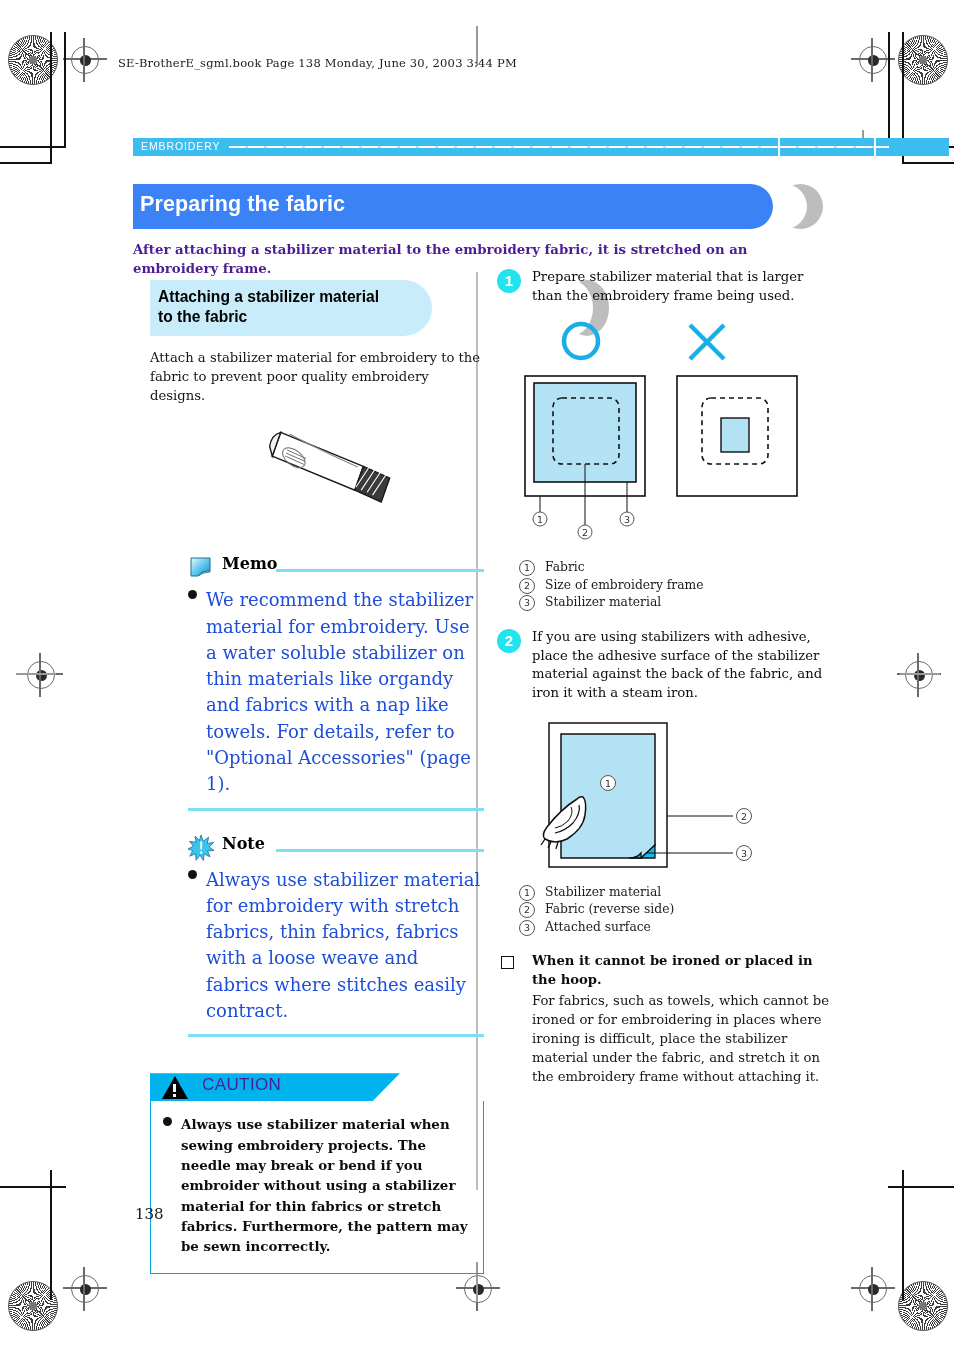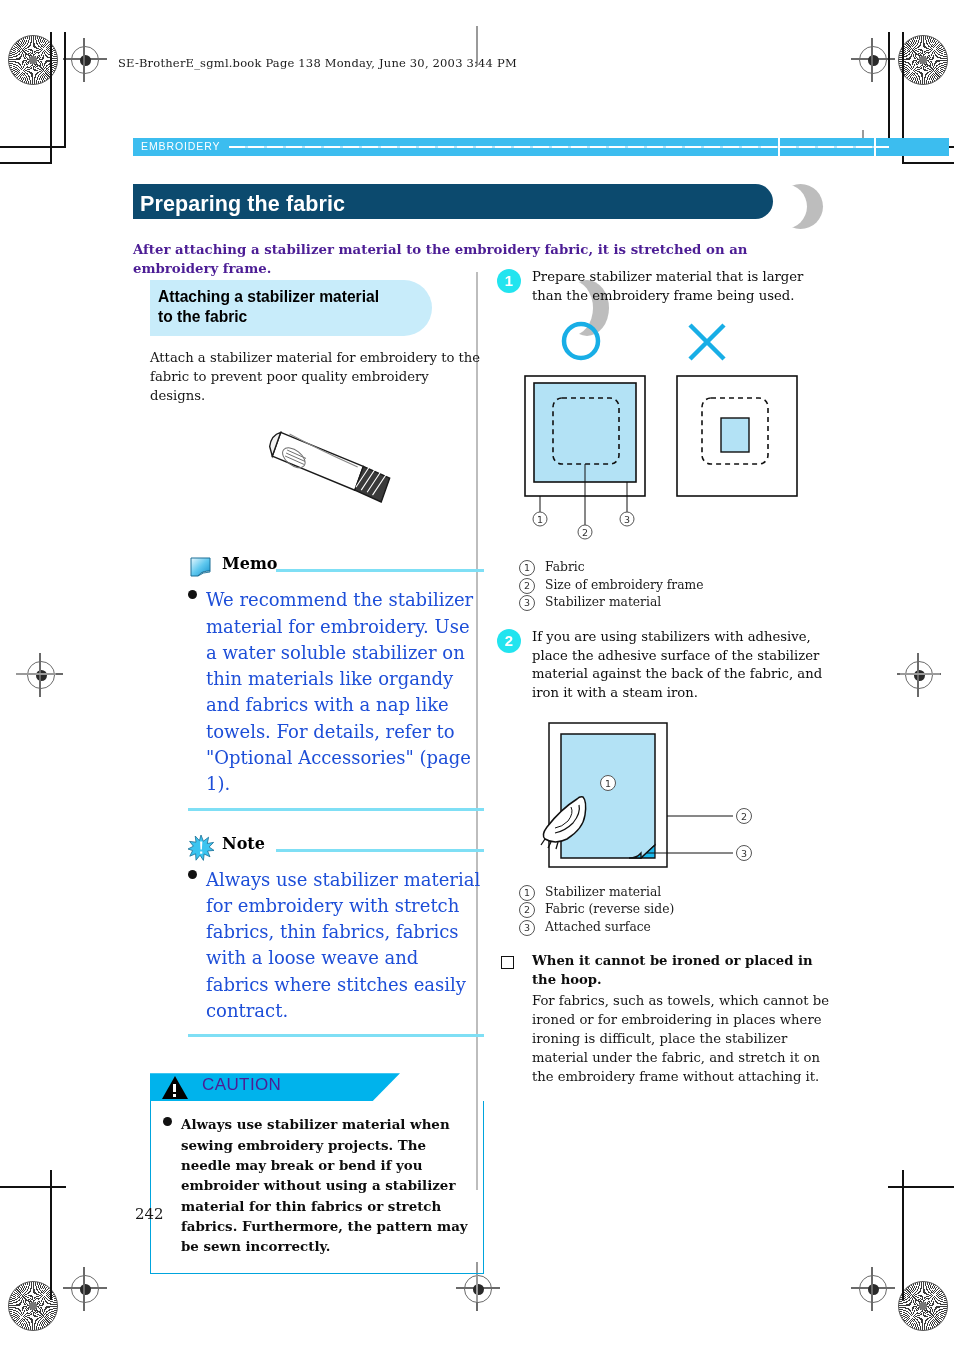--- a/index.html
+++ b/index.html
@@ -35,22 +35,22 @@
   
   .embbar{position:absolute;left:133px;top:138px;width:816px;height:18px;
     background:#3cbdef;}
   .embbar .lbl{position:absolute;left:8px;top:2px;font-size:10.5px;color:#ffffff;
     letter-spacing:.9px;font-family:"Liberation Sans", sans-serif;}
   .embbar .rule{position:absolute;left:96px;top:8px;right:60px;height:2px;
     background:repeating-linear-gradient(to right,#ffffff 0 16px,#b6e4f8 16px 19px);}
   .embbar .sep{position:absolute;top:0;width:1.5px;height:18px;background:#ffffff;}
 
   
-  .titlebar{position:absolute;left:133px;top:184px;width:640px;height:35px;
-    background:#0c4a6e;border-radius:0 23px 23px 0;}
+  .titlebar{position:absolute;left:133px;top:184px;width:640px;height:45px;
+    background:#3b82f6;border-radius:0 23px 23px 0;}
   .titlebar .t{position:absolute;left:7px;top:8px;font-size:21.5px;font-weight:bold;
     color:#ffffff;font-family:"Liberation Sans", sans-serif;letter-spacing:.1px;}
   .title-cres{position:absolute;left:778px;top:184px;width:45px;height:45px;
     border-radius:50%;background:#bdbdbd;}
   .title-cres-cut{position:absolute;left:762px;top:184px;width:45px;height:45px;
     border-radius:50%;background:#ffffff;}
 
   .lead{position:absolute;left:133px;top:240px;width:690px;font-size:13.3px;
     color:#4c1d95;line-height:1.45;font-weight:bold;}
 
@@ -404,15 +404,15 @@
     <div class="sqitem">
       <span class="sq"></span>
       <div class="sq-txt">
         <div class="sq-b">When it cannot be ironed or placed in the hoop.</div>
         <div class="sq-n">For fabrics, such as towels, which cannot be ironed or for embroidering in places where ironing is difficult, place the stabilizer material under the fabric, and stretch it on the embroidery frame without attaching it.</div>
       </div>
     </div>
 
   </div>
 
-  <div class="pagenum">242</div>
+  <div class="pagenum">138</div>
 
 </div>
 
 </body></html>

